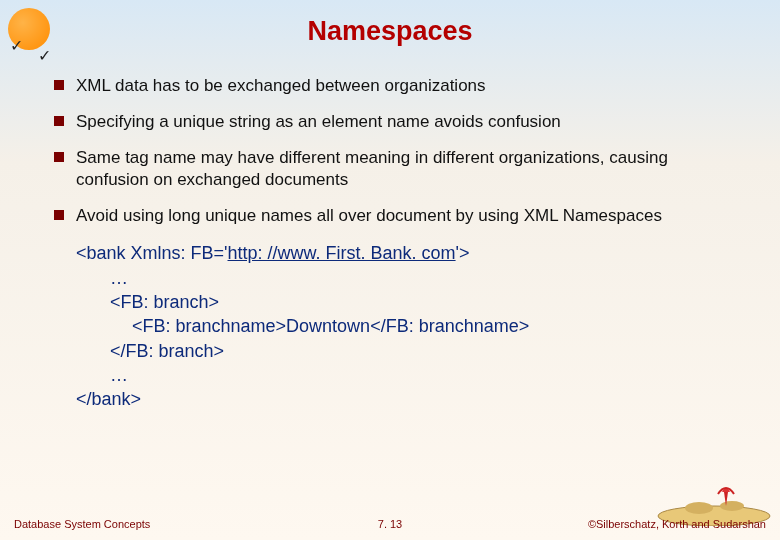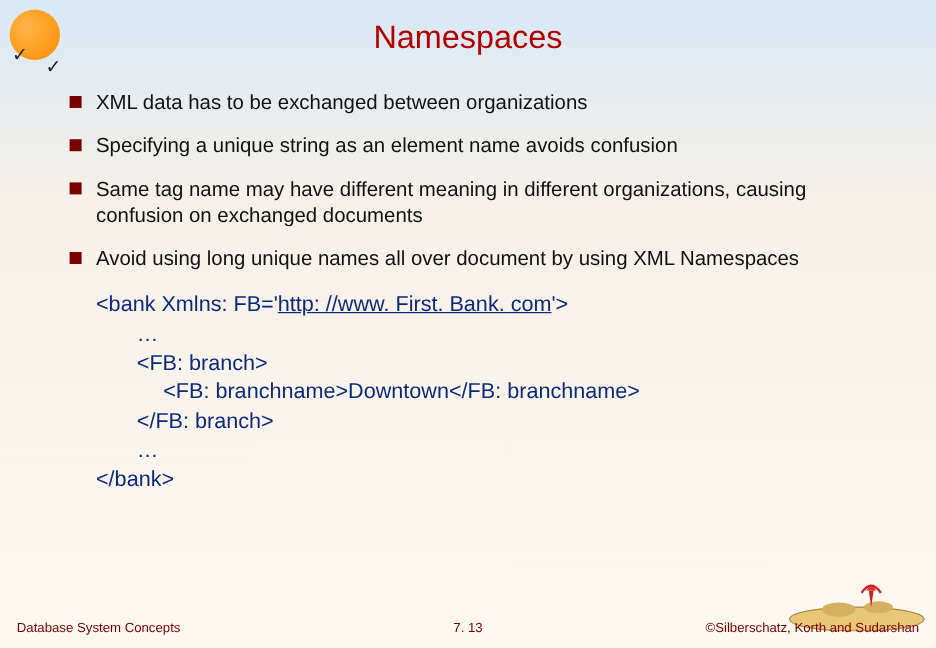--- a/index.html
+++ b/index.html
@@ -30,26 +30,27 @@
   .bird {
     position: absolute;
     font-size: 16px;
     color: #222;
   }
   .bird1 { top: 28px; left: 2px; }
   .bird2 { top: 38px; left: 30px; }
   .title {
     text-align: center;
     font-size: 27px;
-    font-weight: normal;
+    font-weight: bold;
     color: #b40000;
     padding-top: 16px;
   }
   .content {
-    padding: 28px 50px 0 80px;
+    padding: 28px 50px 0 56px;
+    margin-left: 20px;
   }
   .bullet-item {
     position: relative;
     margin-bottom: 14px;
     font-size: 17px;
     color: #111;
     line-height: 1.3;
   }
   .bullet-item::before {
     content: "";

